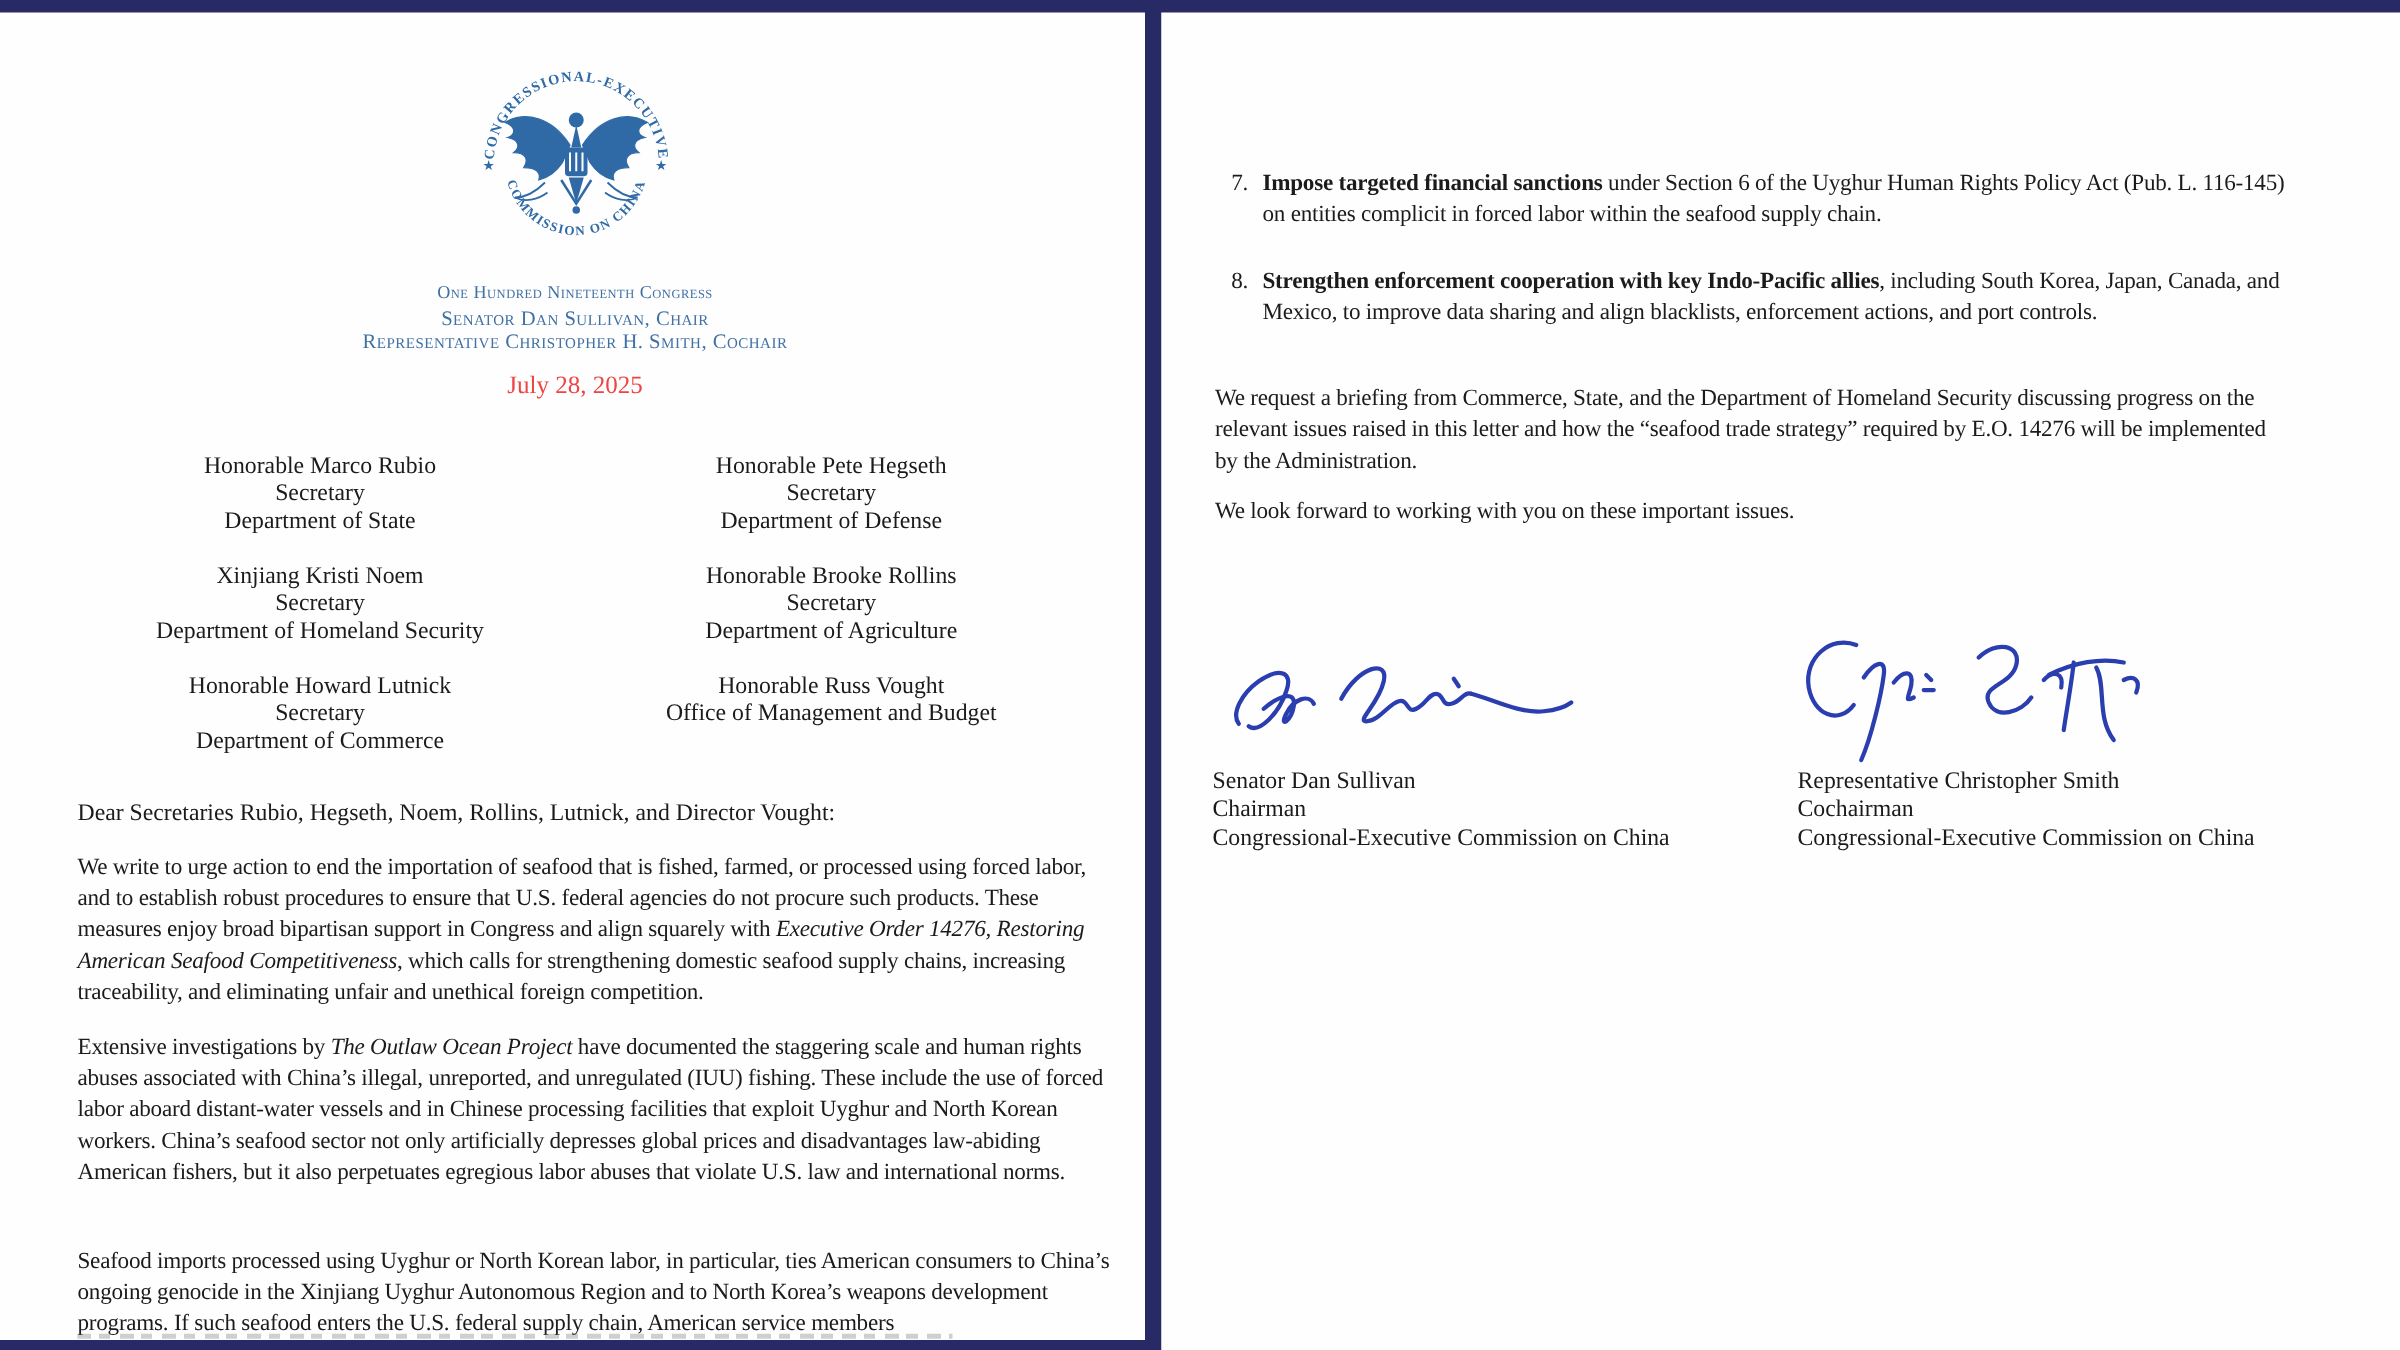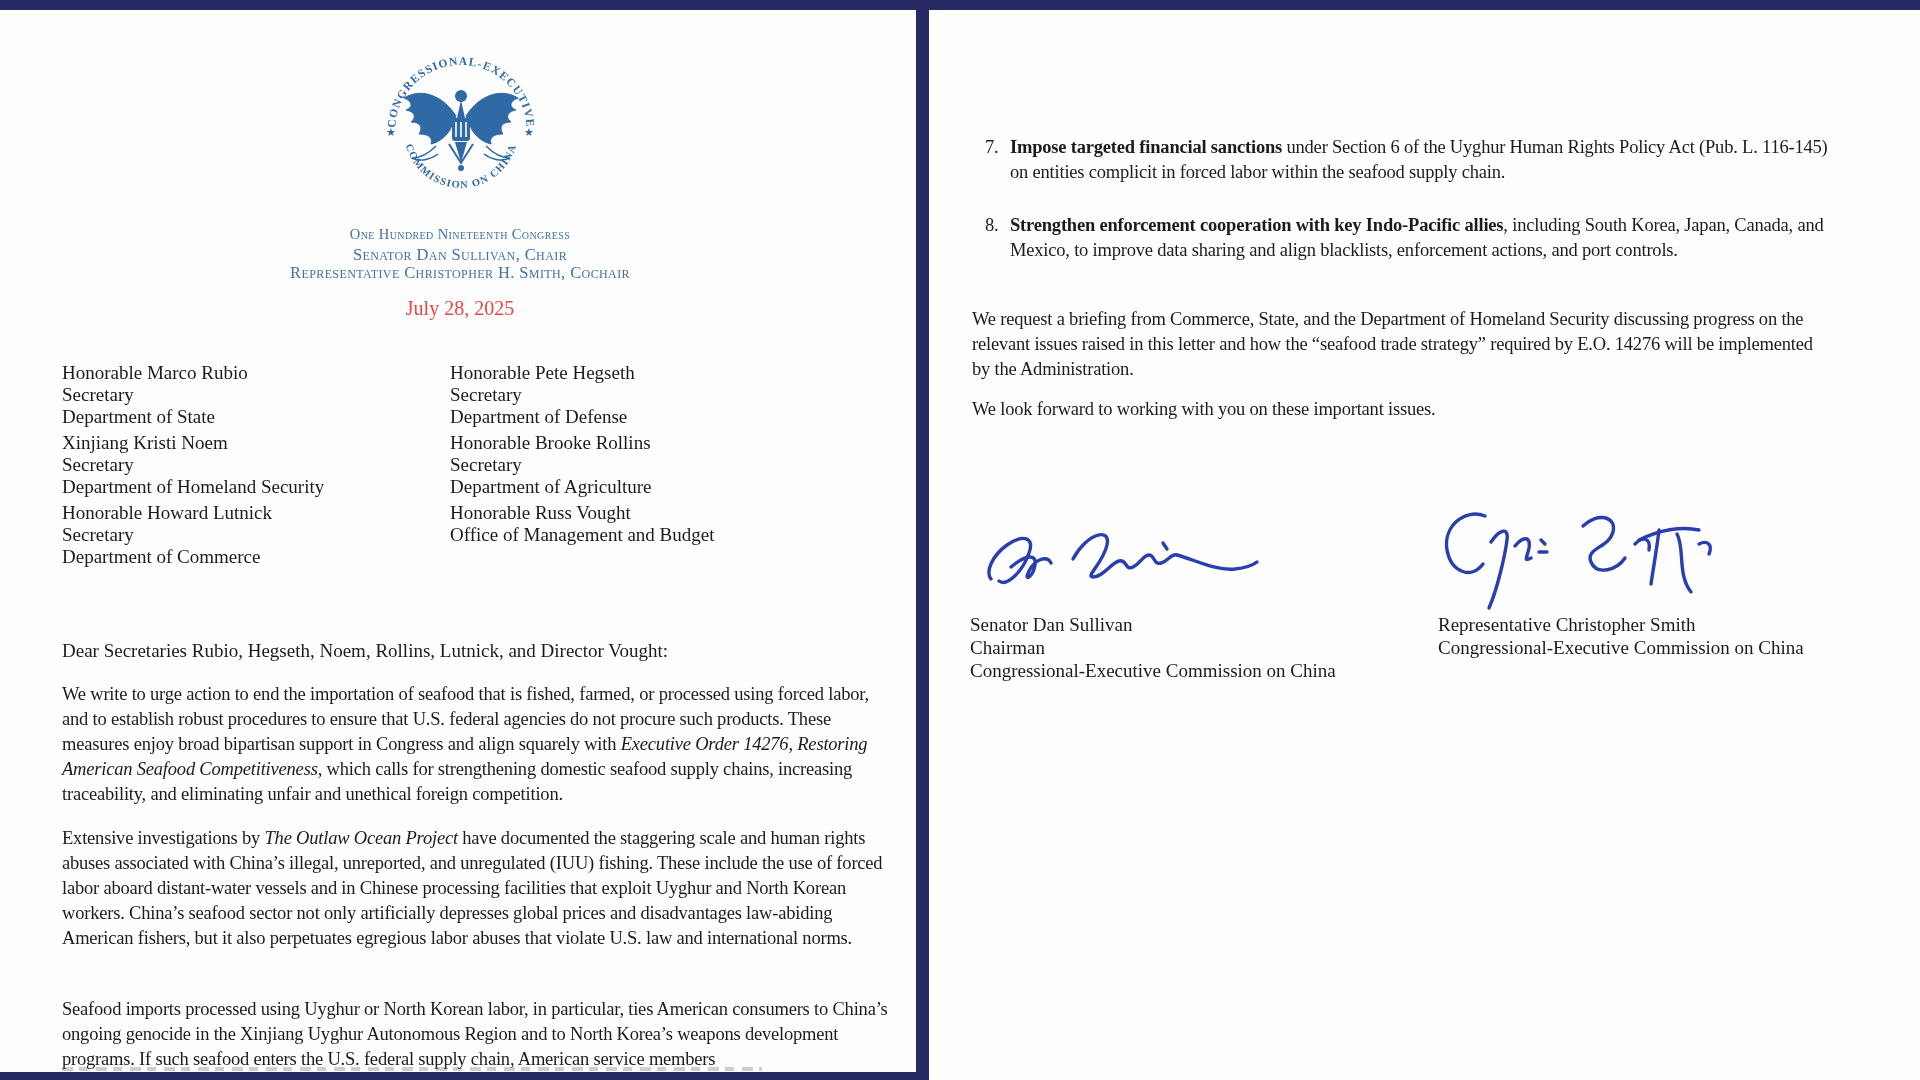--- a/index.html
+++ b/index.html
@@ -12,22 +12,22 @@
   .page{position:absolute;background:#fefefe;overflow:hidden;}
   #page1{left:0;top:10px;width:916px;height:1062px;}
   #page2{left:929px;top:10px;width:991px;height:1070px;}
   .abs{position:absolute;}
   .centered{text-align:center;}
   .lh{font-variant:small-caps;color:#4070a4;letter-spacing:.4px;}
   .lh1{font-size:14.5px;}
   .lh2{font-size:16.5px;}
   .date{font-size:20px;color:#ef4444;}
   .recipients{
-    display:grid;grid-template-columns:388px 430px;row-gap:4px;
-    font-size:19px;line-height:22px;
+    display:grid;grid-template-columns:388px 430px;row-gap:22px;
+    font-size:19px;line-height:22px;text-align:center;
   }
   .rec-line{white-space:nowrap;}
   .salutation{font-size:19px;}
   .para{font-size:18.5px;line-height:25px;letter-spacing:-0.2px;width:832px;}
   .para2col{width:862px;}
   .it{font-style:italic;}
   .b{font-weight:bold;}
   .list-item{font-size:18.5px;line-height:25px;letter-spacing:-0.2px;
     padding-left:25px;width:847px;box-sizing:border-box;}
   .list-num{position:absolute;left:0;top:0;}
@@ -161,15 +161,16 @@
   </svg>
 
   <div class="abs sigblock" style="left:41px;top:603px">
     <div>Senator Dan Sullivan</div>
     <div>Chairman</div>
     <div>Congressional-Executive Commission on China</div>
   </div>
 
   <div class="abs sigblock" style="left:509px;top:603px">
     <div>Representative Christopher Smith</div>
+    <div>Cochairman</div>
     <div>Congressional-Executive Commission on China</div>
   </div>
 </div>
 
 </body></html>

